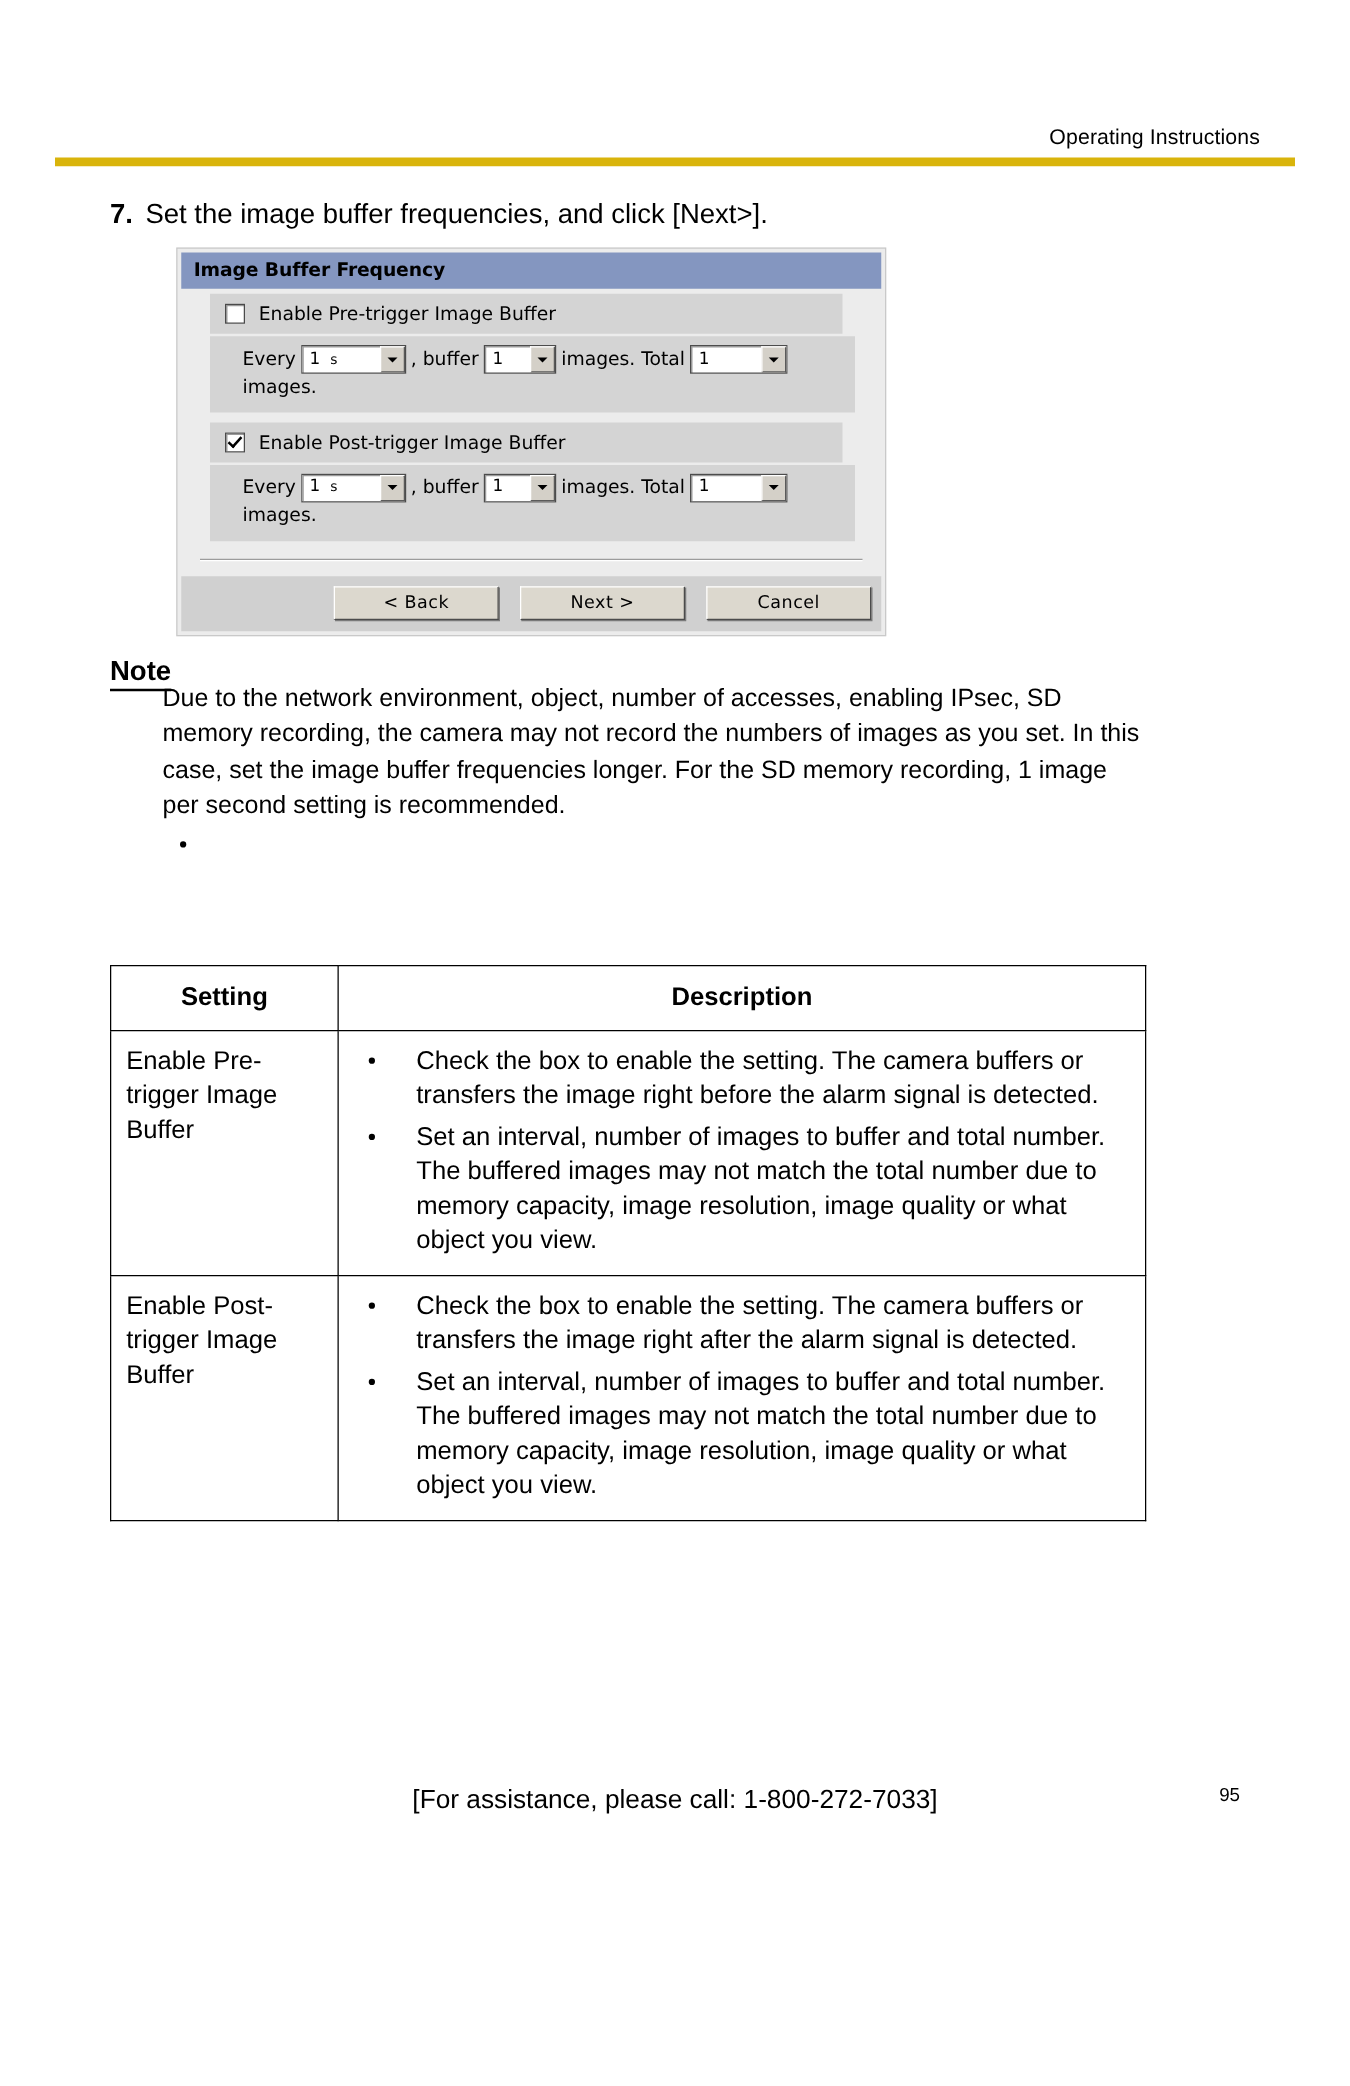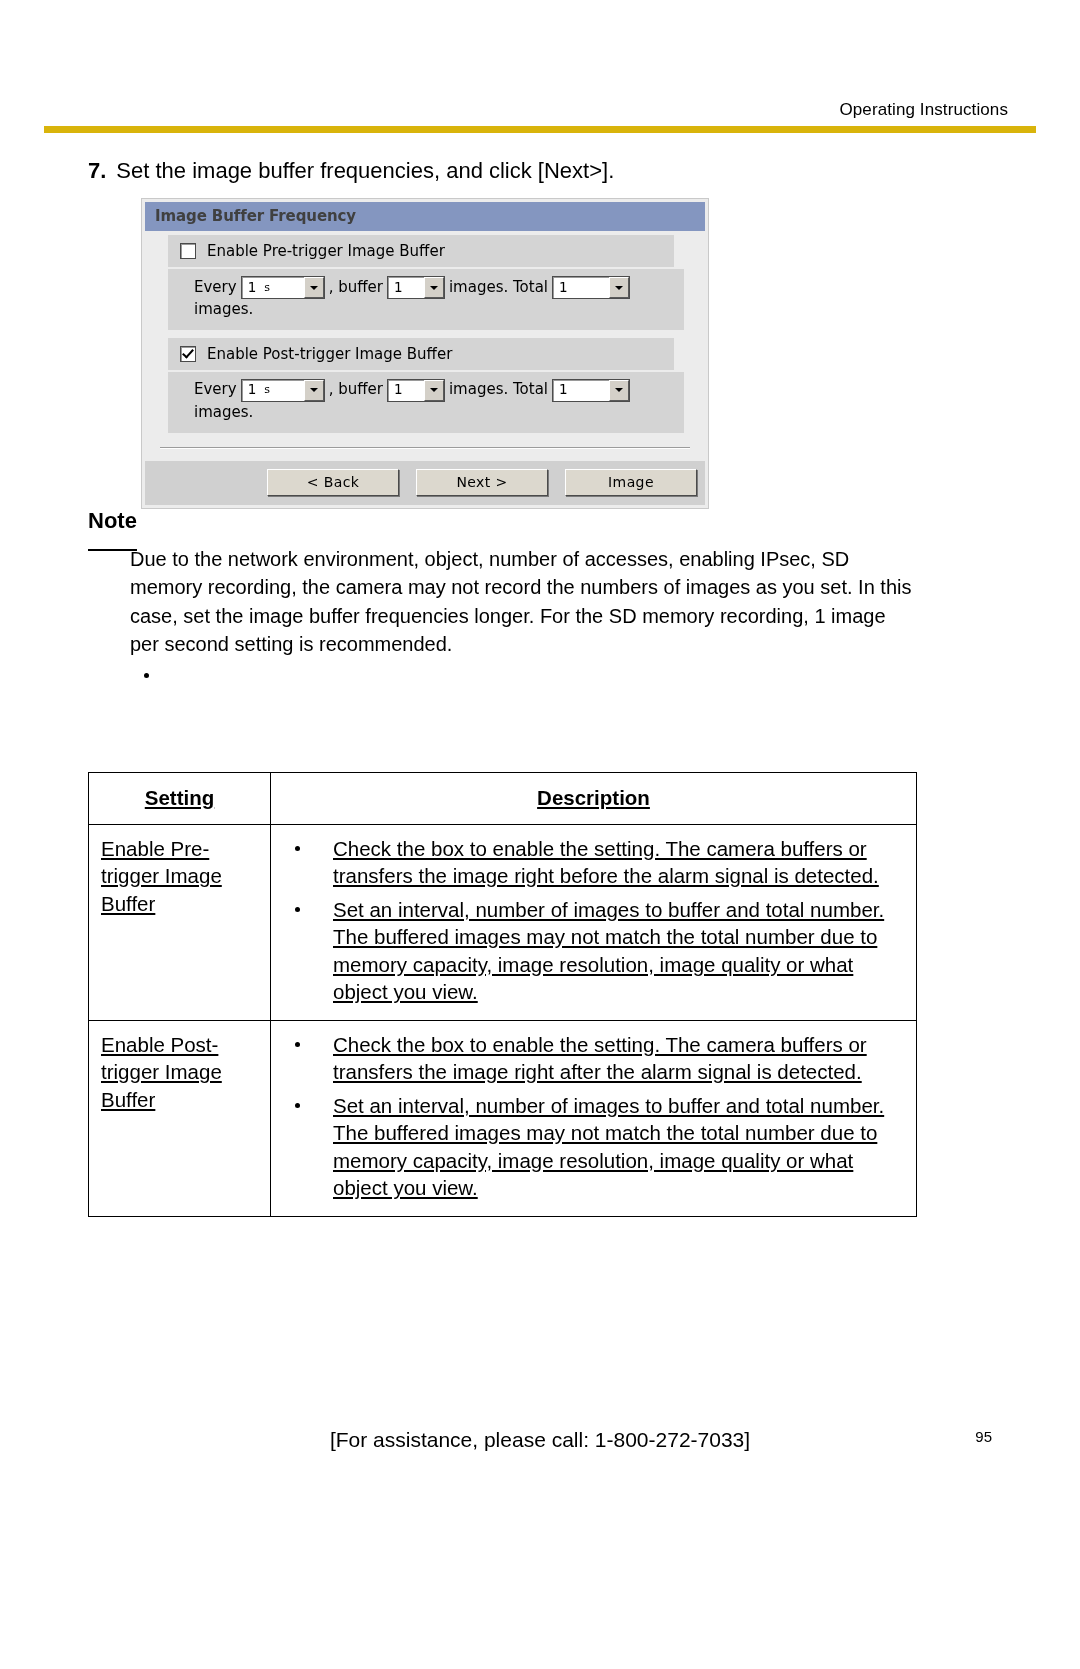--- a/index.html
+++ b/index.html
@@ -64,21 +64,21 @@
     width: 566px;
     background: #ececec;
     border: 1px solid #c9c9c9;
     font-family: "DejaVu Sans", sans-serif;
     font-size: 14.5px;
     color: #000;
   }
   .dialog-titlebar {
     margin: 3px 3px 0 3px;
     background: #8496c0;
-    color: #404040;
+    color: #000000;
     font-weight: bold;
     font-size: 15px;
     padding: 5px 10px 6px 10px;
     letter-spacing: -0.1px;
   }
   .section-head {
     background: #d4d4d4;
     margin: 4px 34px 0 26px;
     padding: 7px 0 7px 12px;
     display: flex;
@@ -187,25 +187,25 @@
     text-align: center;
     font-size: 14px;
     padding: 4px 10px 5px 10px;
     letter-spacing: 0.4px;
   }
 
   
   .note-head {
     position: absolute;
     left: 88px;
-    top: 508px;
+    top: 524px;
     font-size: 22px;
     font-weight: bold;
     border-bottom: 2px solid #000;
-    padding-bottom: 15px;
+    padding-bottom: 1px;
     line-height: 1.2;
   }
   .note-body {
     position: absolute;
     left: 130px;
     top: 545px;
     width: 790px;
     font-size: 20px;
     line-height: 28.3px;
   }
@@ -230,21 +230,20 @@
   }
 
   
   table.settings {
     position: absolute;
     left: 88px;
     top: 772px;
     width: 828px;
     border-collapse: collapse;
     table-layout: fixed;
-    text-decoration: underline;
   }
   table.settings th,
   table.settings td {
     border: 1.5px solid #000;
     vertical-align: top;
     padding: 10px 12px 12px 12px;
     font-size: 20.5px;
     line-height: 27.5px;
   }
   table.settings th {
@@ -364,21 +363,21 @@
       </span>
     </div>
     <div>images.</div>
   </div>
 
   <div class="dialog-sep"></div>
 
   <div class="dialog-buttons">
     <div class="btn">&lt; Back</div>
     <div class="btn">Next &gt;</div>
-    <div class="btn">Image</div>
+    <div class="btn">Cancel</div>
   </div>
 </div>
 
 <div class="note-head">Note</div>
 <div class="note-body">
   <p class="note-para">Due to the network environment, object, number of accesses, enabling IPsec, SD memory recording, the camera may not record the numbers of images as you set. In this case, set the image buffer frequencies longer. For the SD memory recording, 1 image per second setting is recommended.</p>
   <ul class="note-bullets">
     <li><span class="dot"></span></li>
   </ul>
 </div>

